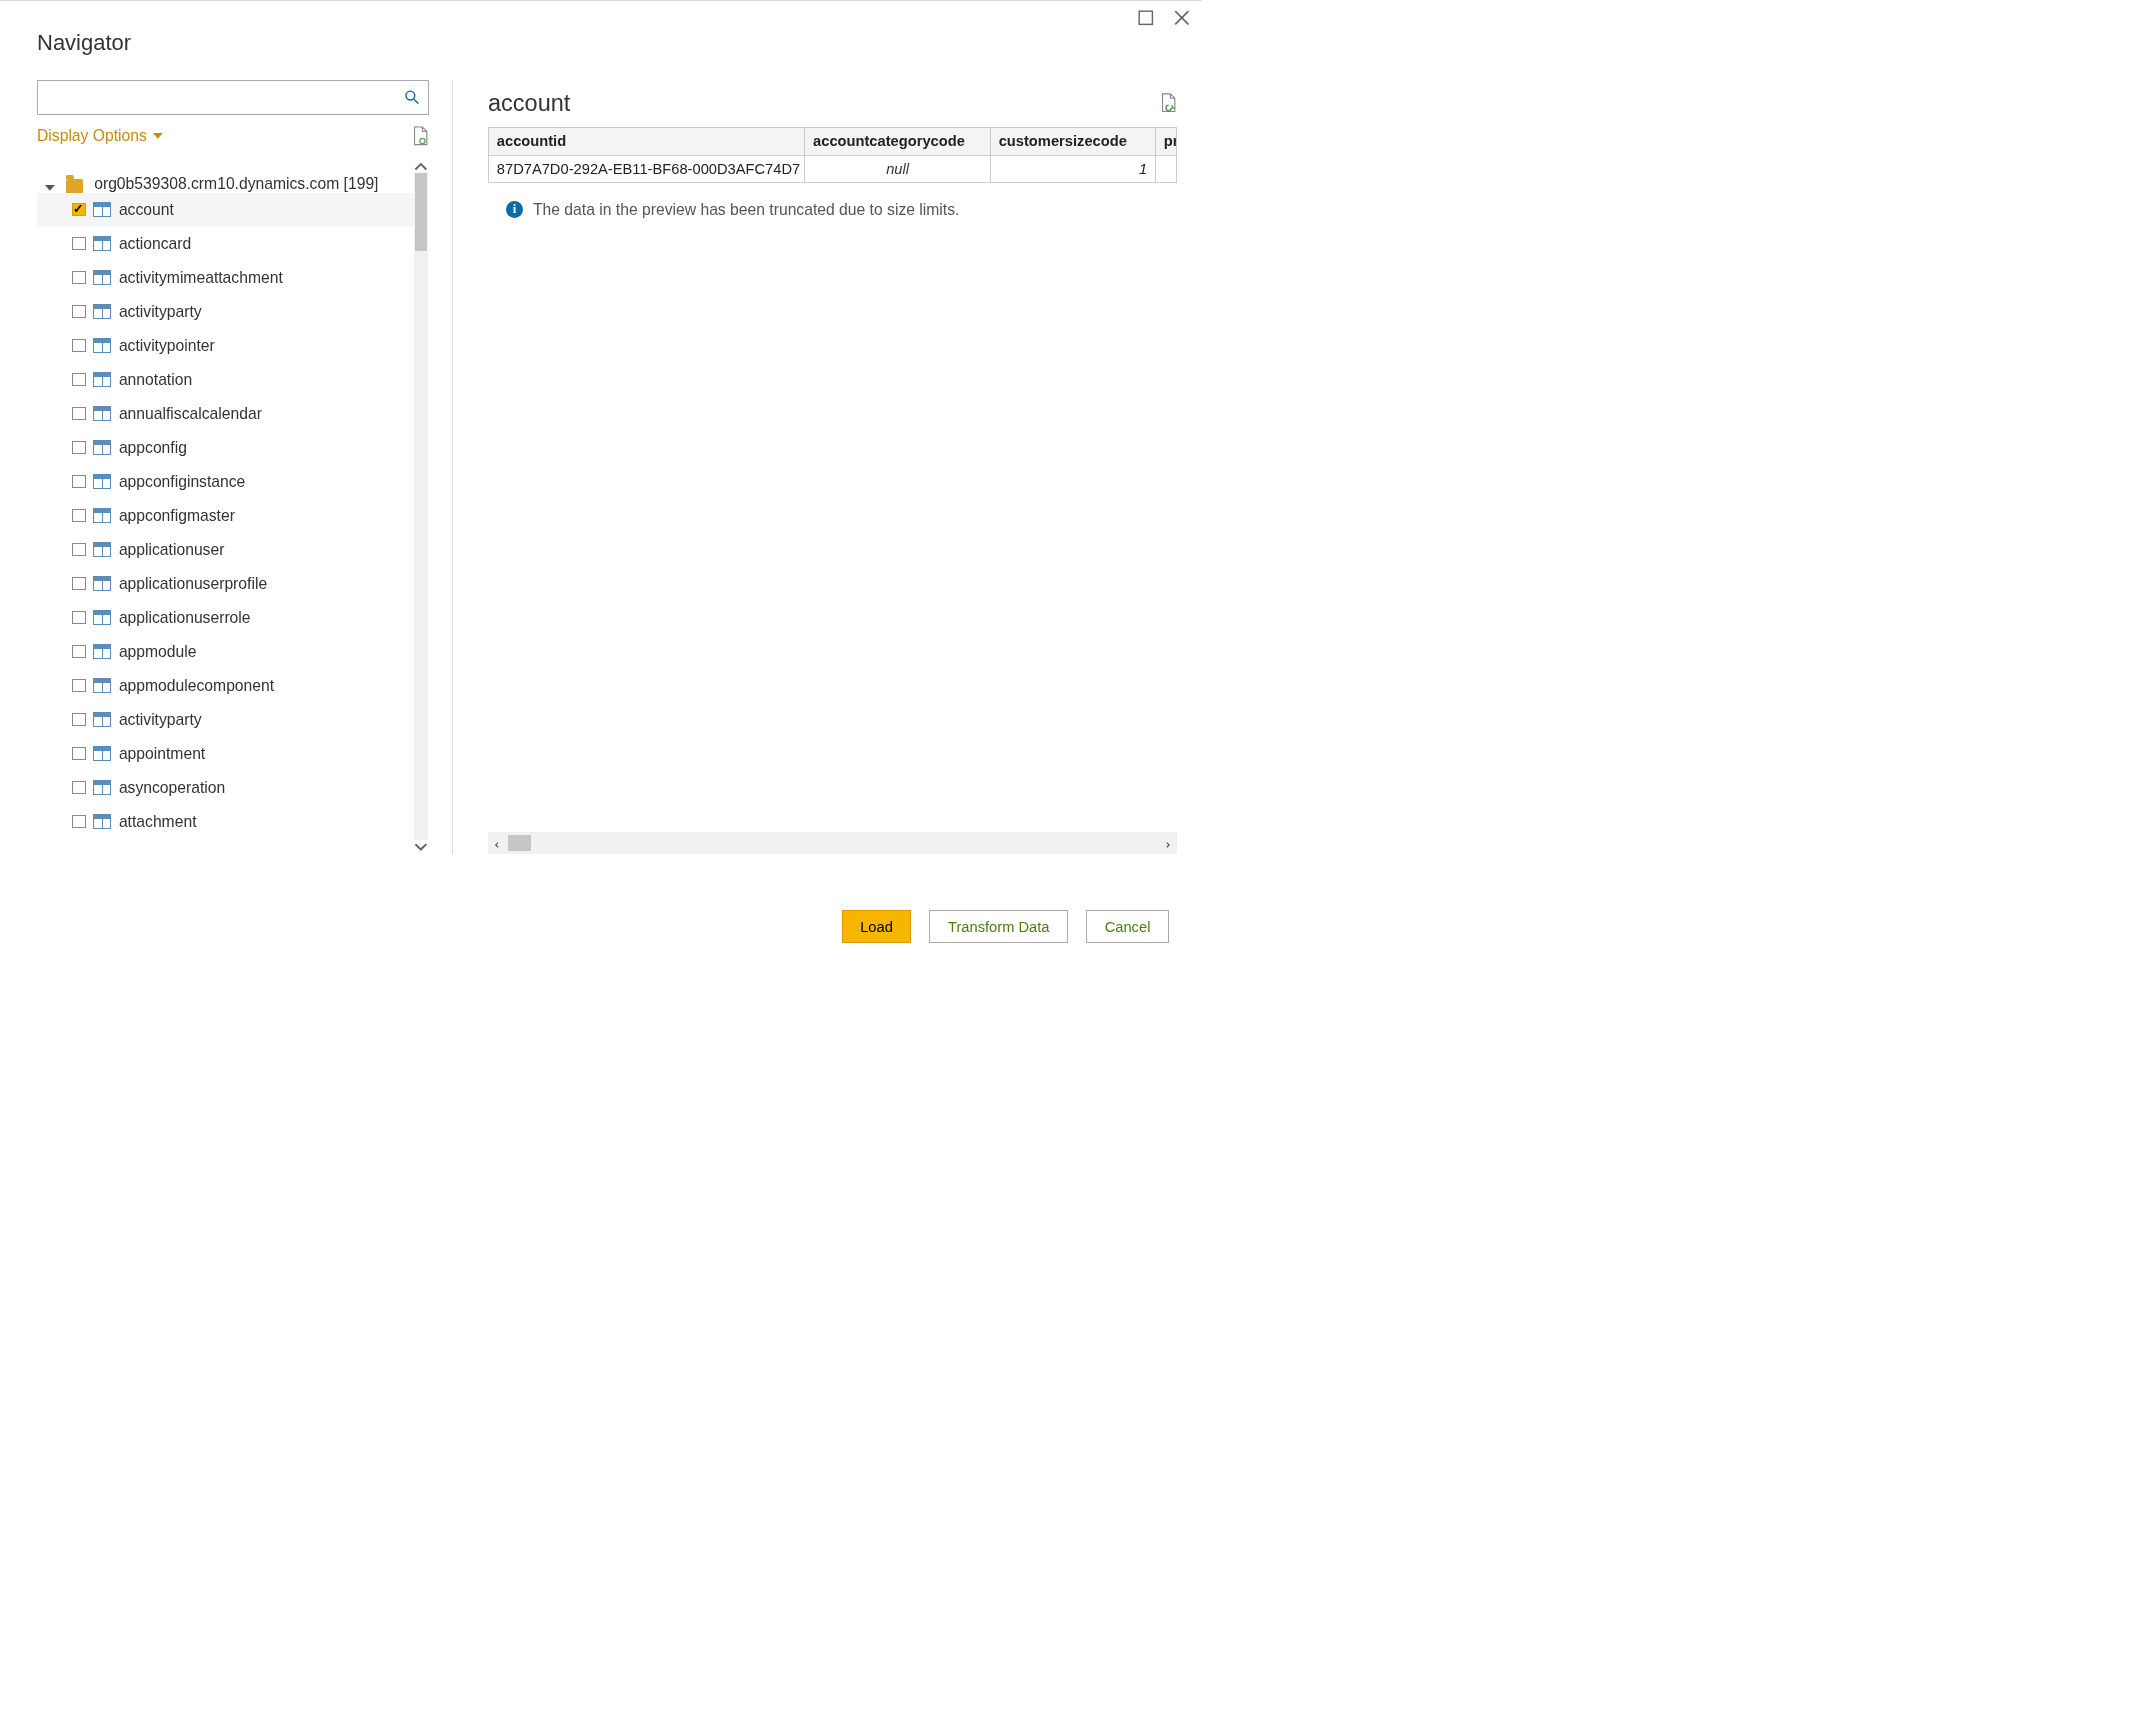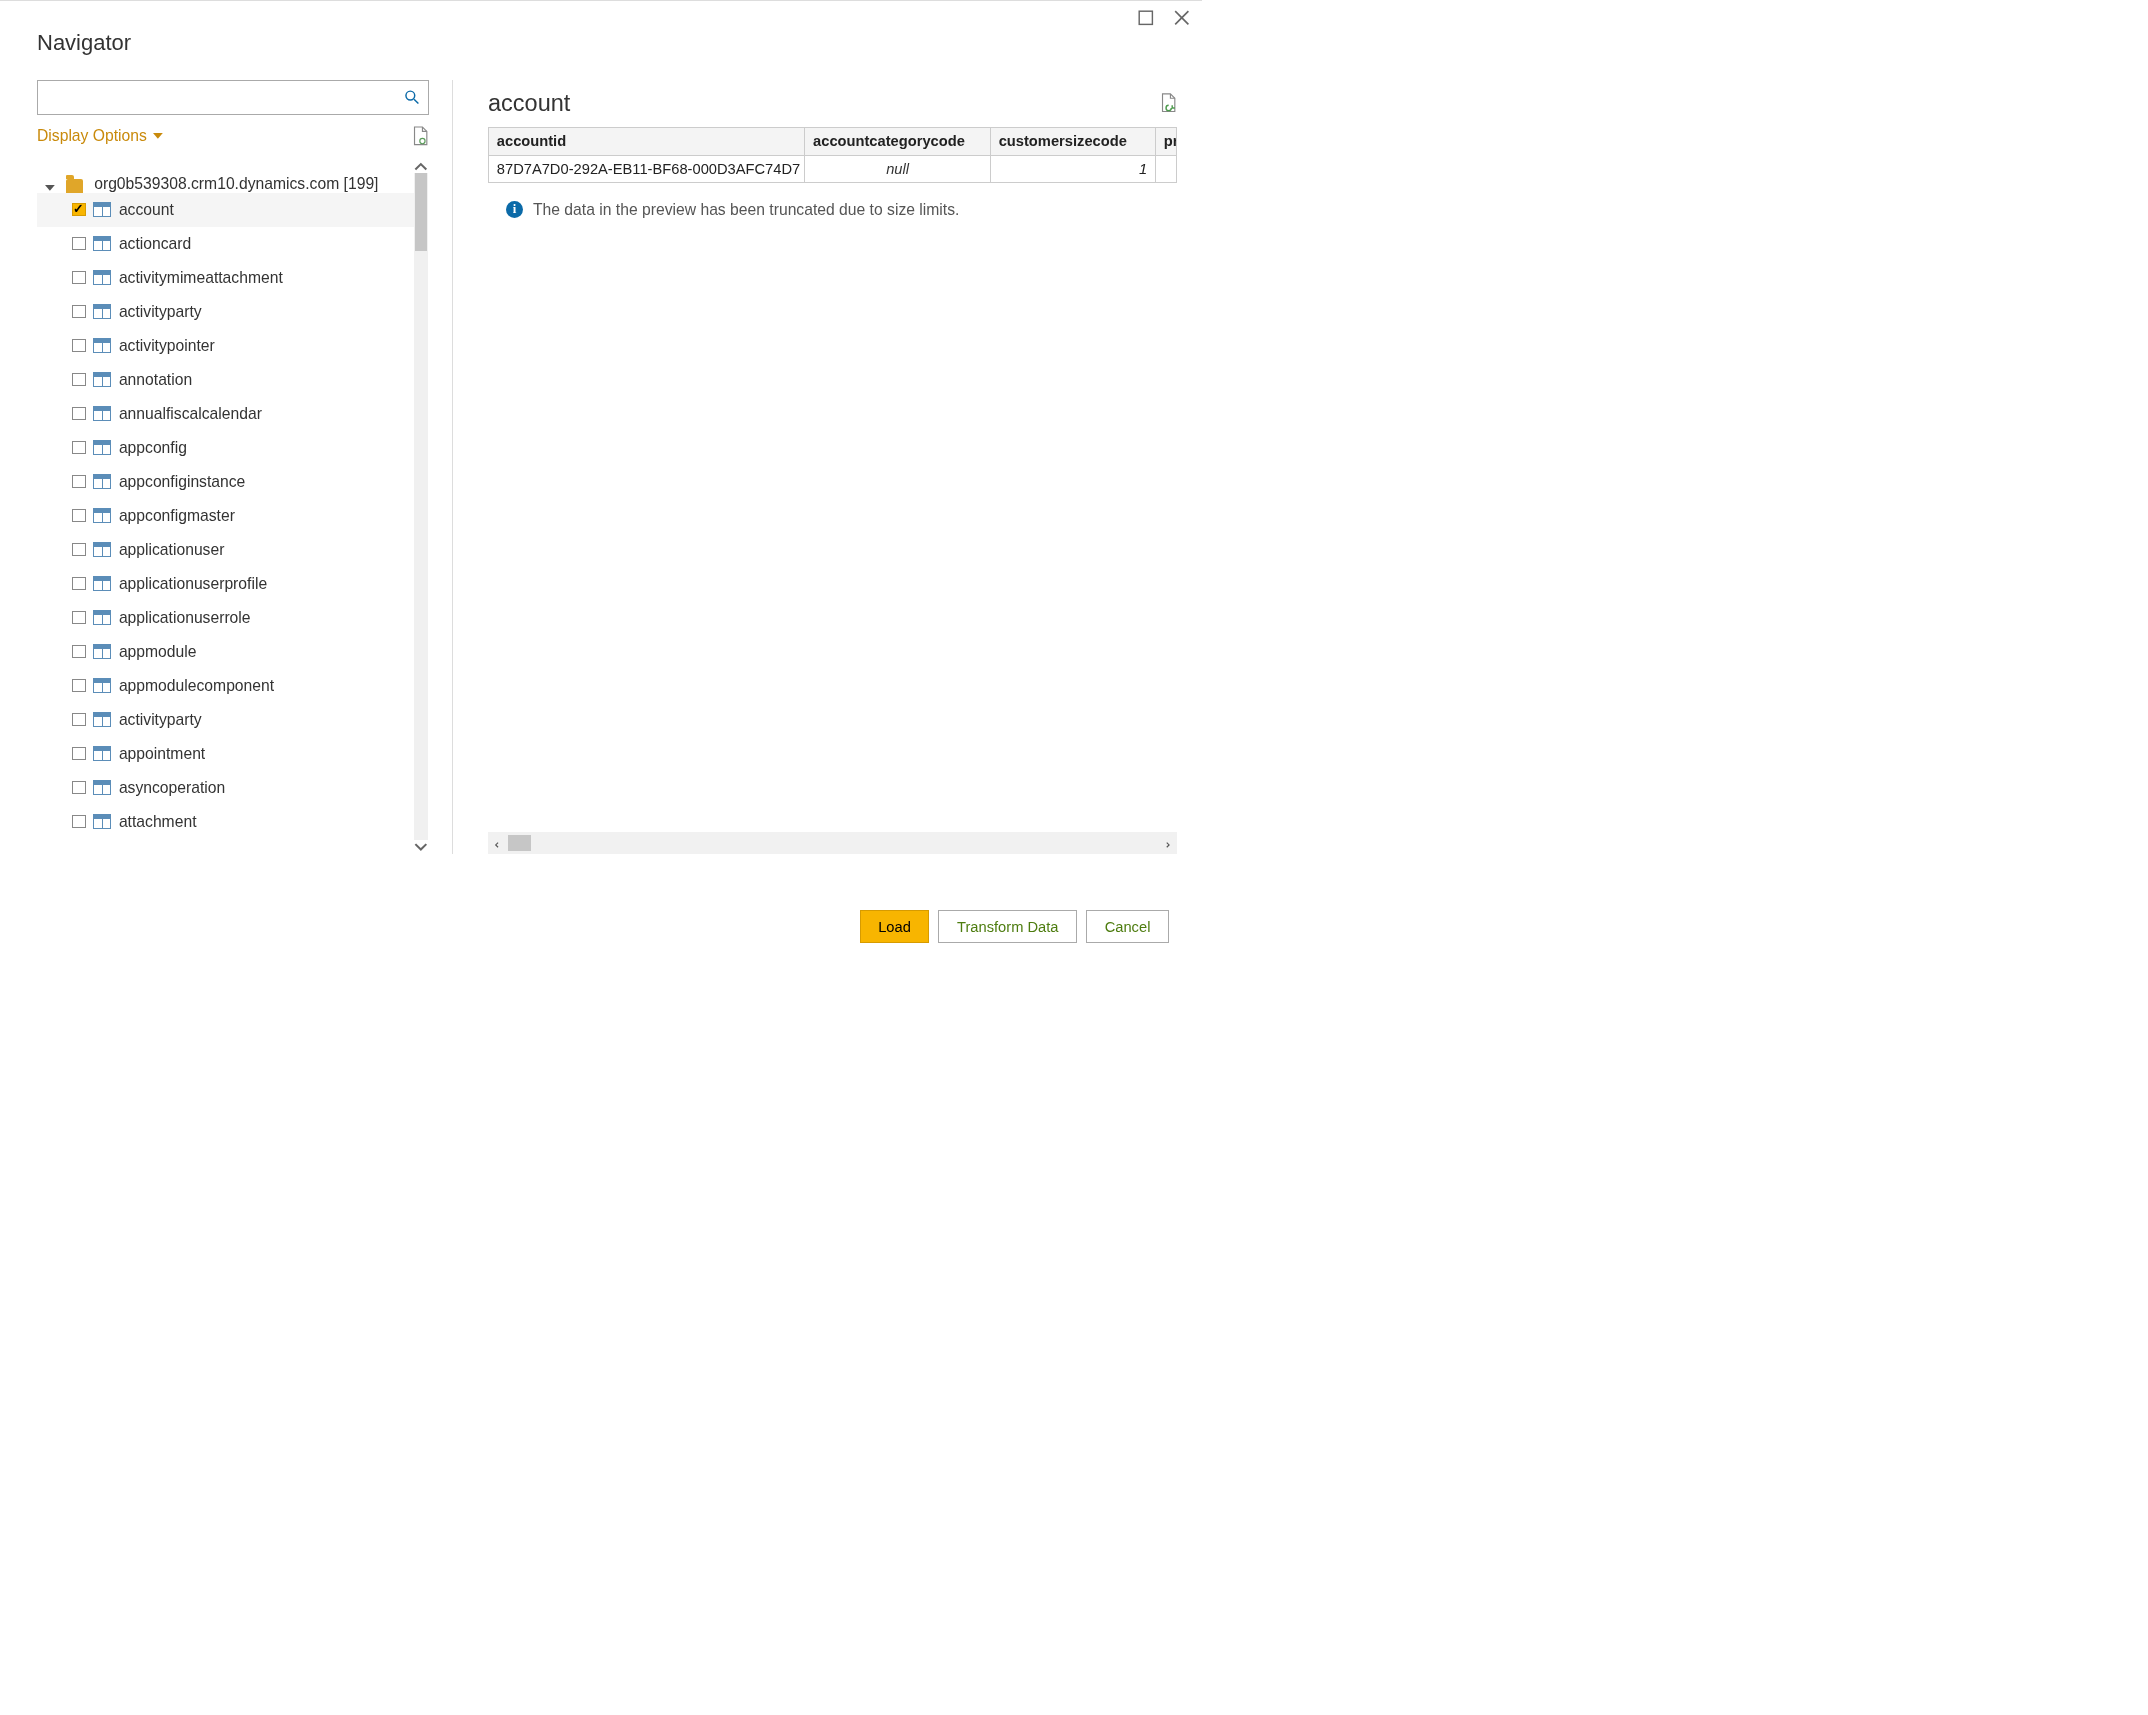--- a/index.html
+++ b/index.html
@@ -265,21 +265,21 @@
   }
   .h-scroll .arrow { width:17.6px; height:17.6px; color:#555; padding:0 5.9px; flex:0 0 auto; }
   .h-scroll .track { flex:1; position:relative; height:100%; }
   .h-scroll .thumb { position:absolute; left:2px; top:2.9px; bottom:2.9px; width:23.5px; background:#c6c6c6; }
 
   .footer {
     position:absolute;
     bottom: 17.6px;
     right: 33px;
     display:flex;
-    gap:9px;
+    gap:18px;
   }
   .btn {
     height: 33px;
     padding: 0 17.6px;
     font-size: 14.7px;
     border: 1px solid #aaa;
     background: #fff;
     color:#4d7c0f;
     cursor: default;
     display:inline-flex;

